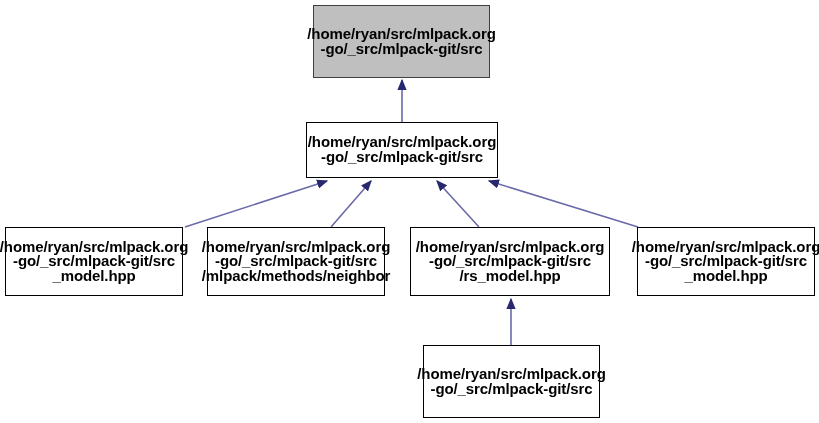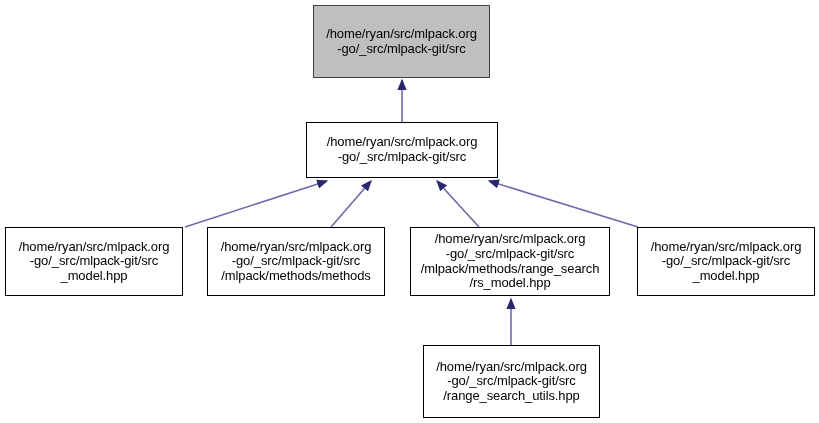--- a/index.html
+++ b/index.html
@@ -15,30 +15,31 @@
     background: #ffffff;
     font-family: "Liberation Sans", "DejaVu Sans", sans-serif;
     overflow: hidden;
   }
   .node {
     position: absolute;
     box-sizing: border-box;
     border: 1px solid #000000;
     background: #ffffff;
     color: #000000;
-    font-size: 13px;
+    font-size: 15px;
     line-height: 14.6px;
     text-align: center;
     display: flex;
     flex-direction: column;
     align-items: center;
     justify-content: center;
     white-space: pre;
     letter-spacing: -0.1px;
     z-index: 2;
+    font-weight: bold;
   }
   .node.highlight {
     background: #bfbfbf;
     border: 1px solid #404040;
   }
   .node .line {
     display: block;
   }
   svg.edges {
     position: absolute;
@@ -66,18 +67,18 @@
         <line x1="331" y1="227" x2="371" y2="181" stroke="#6a6aaa" stroke-width="1.6" marker-end="url(#arrowhead)"></line>
         <line x1="479" y1="227" x2="437" y2="181" stroke="#6a6aaa" stroke-width="1.6" marker-end="url(#arrowhead)"></line>
         <line x1="638" y1="227" x2="489" y2="181" stroke="#6a6aaa" stroke-width="1.6" marker-end="url(#arrowhead)"></line>
         <line x1="511" y1="345" x2="511" y2="299" stroke="#6a6aaa" stroke-width="1.6" marker-end="url(#arrowhead)"></line>
       </g>
   </svg>
   <div id="node-layer">
       <div class="node highlight" style="left: 313px; top: 5px; width: 177px; height: 73px;"><span class="line">/home/ryan/src/mlpack.org</span><span class="line">-go/_src/mlpack-git/src</span></div>
       <div class="node" style="left: 306px; top: 122px; width: 192px; height: 56px;"><span class="line">/home/ryan/src/mlpack.org</span><span class="line">-go/_src/mlpack-git/src</span></div>
       <div class="node" style="left: 5px; top: 227px; width: 178px; height: 69px;"><span class="line">/home/ryan/src/mlpack.org</span><span class="line">-go/_src/mlpack-git/src</span><span class="line">_model.hpp</span></div>
-      <div class="node" style="left: 207px; top: 227px; width: 178px; height: 69px;"><span class="line">/home/ryan/src/mlpack.org</span><span class="line">-go/_src/mlpack-git/src</span><span class="line">/mlpack/methods/methods</span></div>
-      <div class="node" style="left: 410px; top: 227px; width: 200px; height: 69px;"><span class="line">/home/ryan/src/mlpack.org</span><span class="line">-go/_src/mlpack-git/src</span><span class="line">/mlpack/methods/range_search</span><span class="line">/rs_model.hpp</span></div>
+      <div class="node" style="left: 207px; top: 227px; width: 178px; height: 69px;"><span class="line">/home/ryan/src/mlpack.org</span><span class="line">-go/_src/mlpack-git/src</span><span class="line">/mlpack/methods/neighbor</span></div>
+      <div class="node" style="left: 410px; top: 227px; width: 200px; height: 69px;"><span class="line">/home/ryan/src/mlpack.org</span><span class="line">-go/_src/mlpack-git/src</span><span class="line">/rs_model.hpp</span></div>
       <div class="node" style="left: 637px; top: 227px; width: 178px; height: 69px;"><span class="line">/home/ryan/src/mlpack.org</span><span class="line">-go/_src/mlpack-git/src</span><span class="line">_model.hpp</span></div>
-      <div class="node" style="left: 423px; top: 345px; width: 177px; height: 73px;"><span class="line">/home/ryan/src/mlpack.org</span><span class="line">-go/_src/mlpack-git/src</span><span class="line">/range_search_utils.hpp</span></div>
+      <div class="node" style="left: 423px; top: 345px; width: 177px; height: 73px;"><span class="line">/home/ryan/src/mlpack.org</span><span class="line">-go/_src/mlpack-git/src</span></div>
     </div>
 </div>
 
 </body></html>

